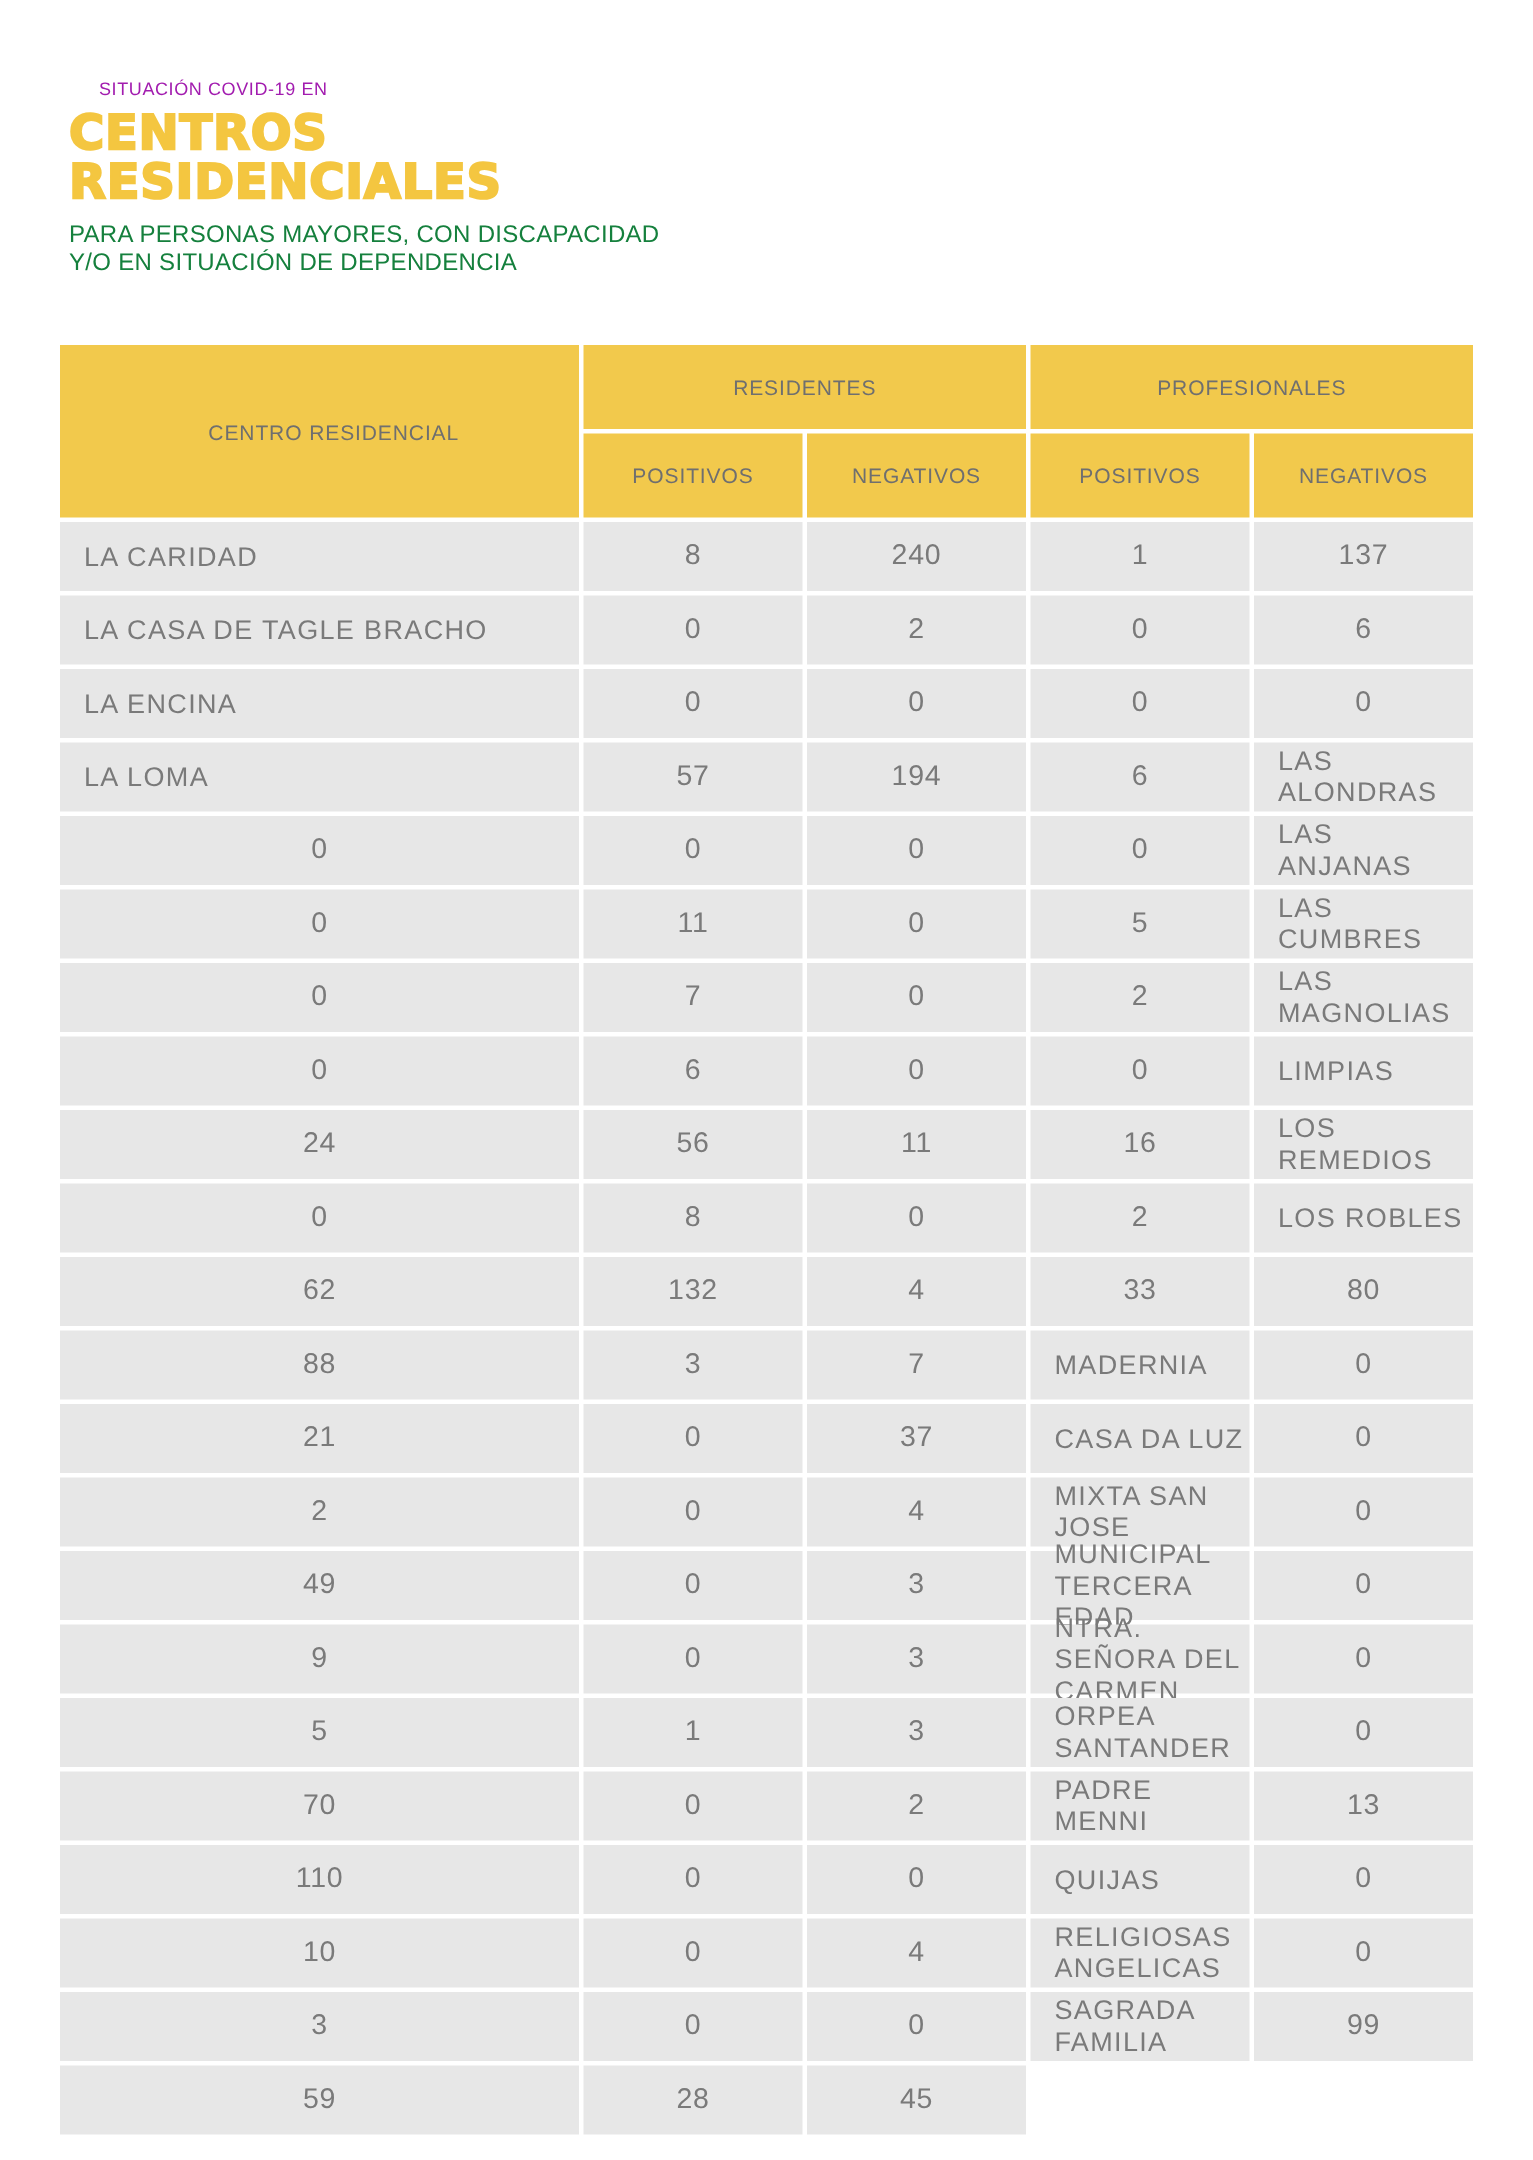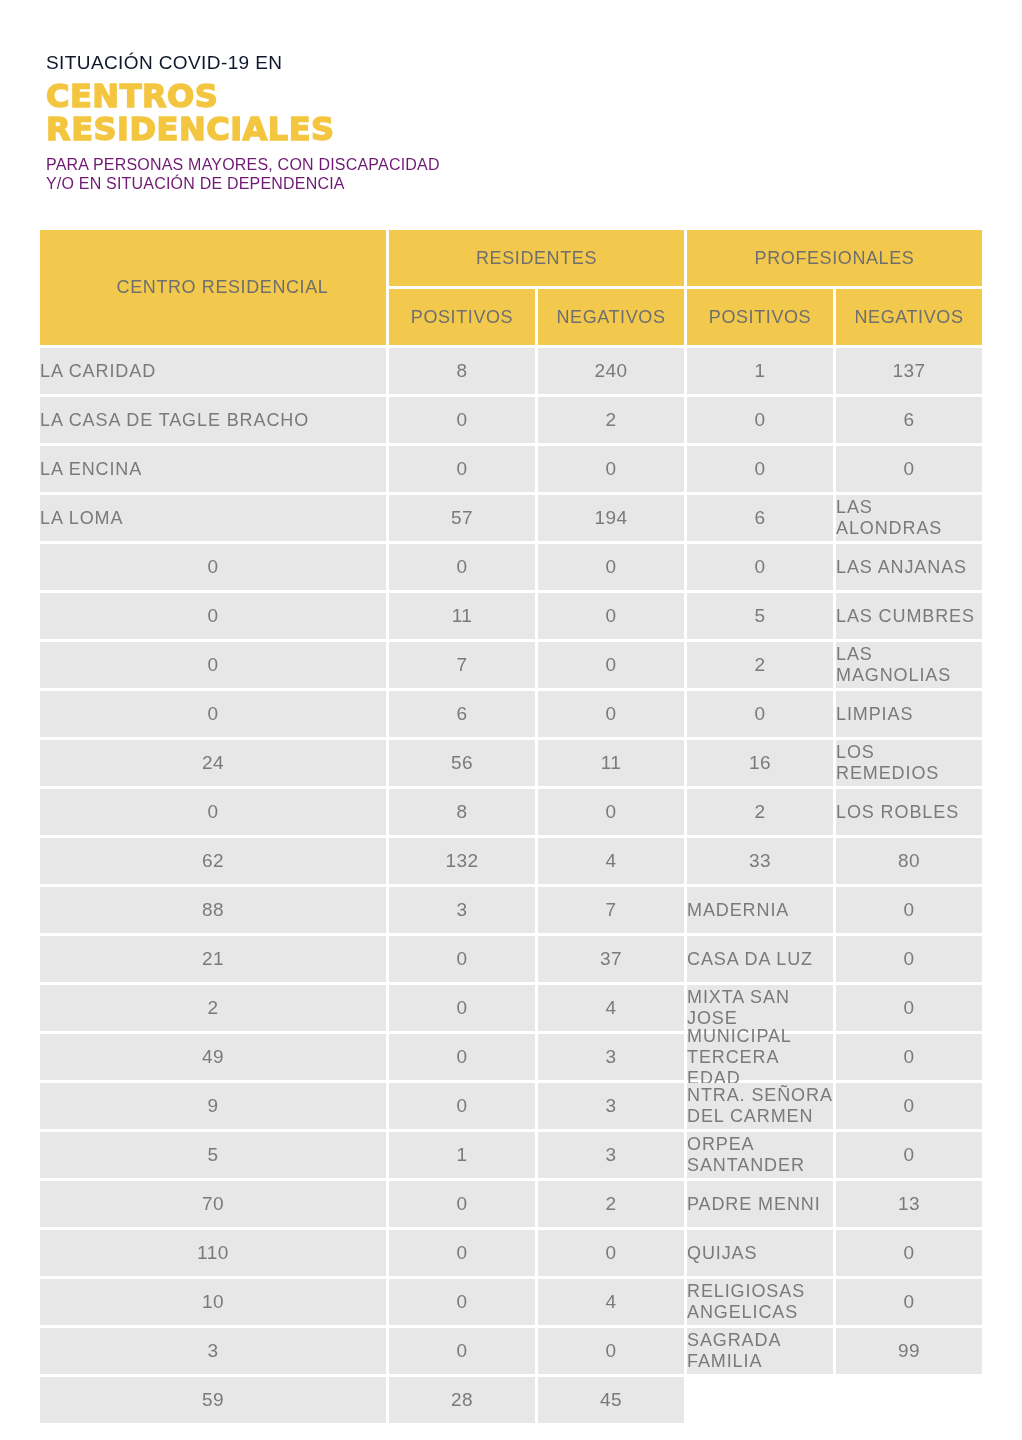--- a/index.html
+++ b/index.html
@@ -9,40 +9,41 @@
     width: 1022px;
     height: 1440px;
     position: relative;
     overflow: hidden;
   }
   .page { position: absolute; inset: 0; background: #ffffff; }
 
   
   .doc-header { position: absolute; left: 46px; top: 52px; }
   .kicker {
-    font-size: 19px;
+    font-size: 12px;
     letter-spacing: 0.4px;
-    color: #0f172a;
+    color: #a21caf;
     margin-bottom: 6px;
+    margin-left: 20px;
   }
   .title-line {
     font-family: "DejaVu Sans", sans-serif;
     font-weight: bold;
     font-size: 32px;
     line-height: 33px;
     letter-spacing: 0.5px;
     color: #f4c640;
     -webkit-text-stroke: 1.5px #f4c640;
   }
   .subtitle {
     margin-top: 9px;
     font-size: 16px;
     line-height: 19px;
     letter-spacing: 0.2px;
-    color: #701a75;
+    color: #15803d;
   }
 
   
   .covid-table {
     position: absolute;
     left: 40px;
     top: 230px;
     display: grid;
     grid-template-columns: 346px 146px 146px 146px 146px;
     grid-template-rows: 56px 56px repeat(22, 46px);
@@ -50,37 +51,38 @@
     background: #ffffff;
   }
   .cell {
     display: flex;
     align-items: center;
     justify-content: center;
   }
   .hdr {
     background: #f2c94c;
     color: #6f6f6f;
-    font-size: 18px;
+    font-size: 14px;
     letter-spacing: 0.6px;
   }
   .centro-hdr { grid-column: 1; grid-row: 1 / 3; padding-left: 19px; }
   .group-residentes { grid-column: 2 / 4; grid-row: 1; }
   .group-profesionales { grid-column: 4 / 6; grid-row: 1; }
   .sub1 { grid-column: 2; grid-row: 2; }
   .sub2 { grid-column: 3; grid-row: 2; }
   .sub3 { grid-column: 4; grid-row: 2; }
   .sub4 { grid-column: 5; grid-row: 2; }
 
   .name-cell {
     background: #e7e7e7;
     color: #7a7a7a;
     font-size: 18px;
     letter-spacing: 0.9px;
     justify-content: flex-start;
+    padding-left: 16px;
   }
   .num-cell {
     background: #e7e7e7;
     color: #7a7a7a;
     font-size: 19px;
     letter-spacing: 0.5px;
   }
 </style>
 </head>
 <body>

